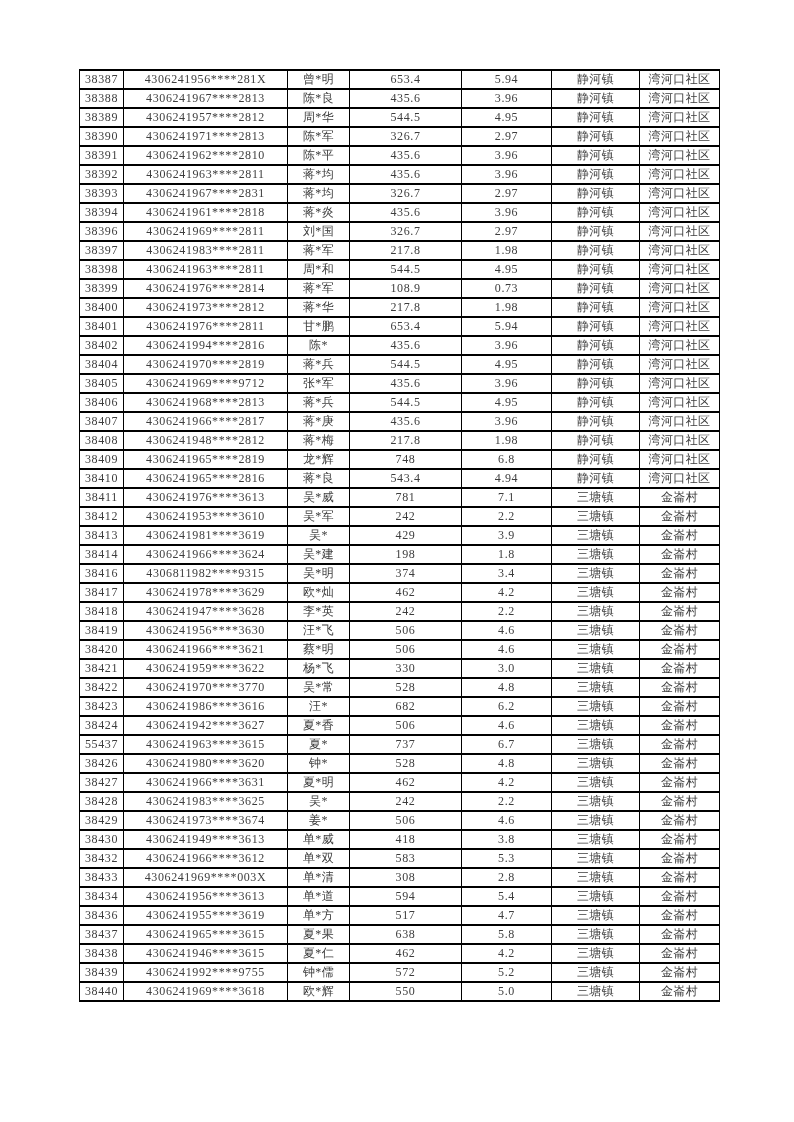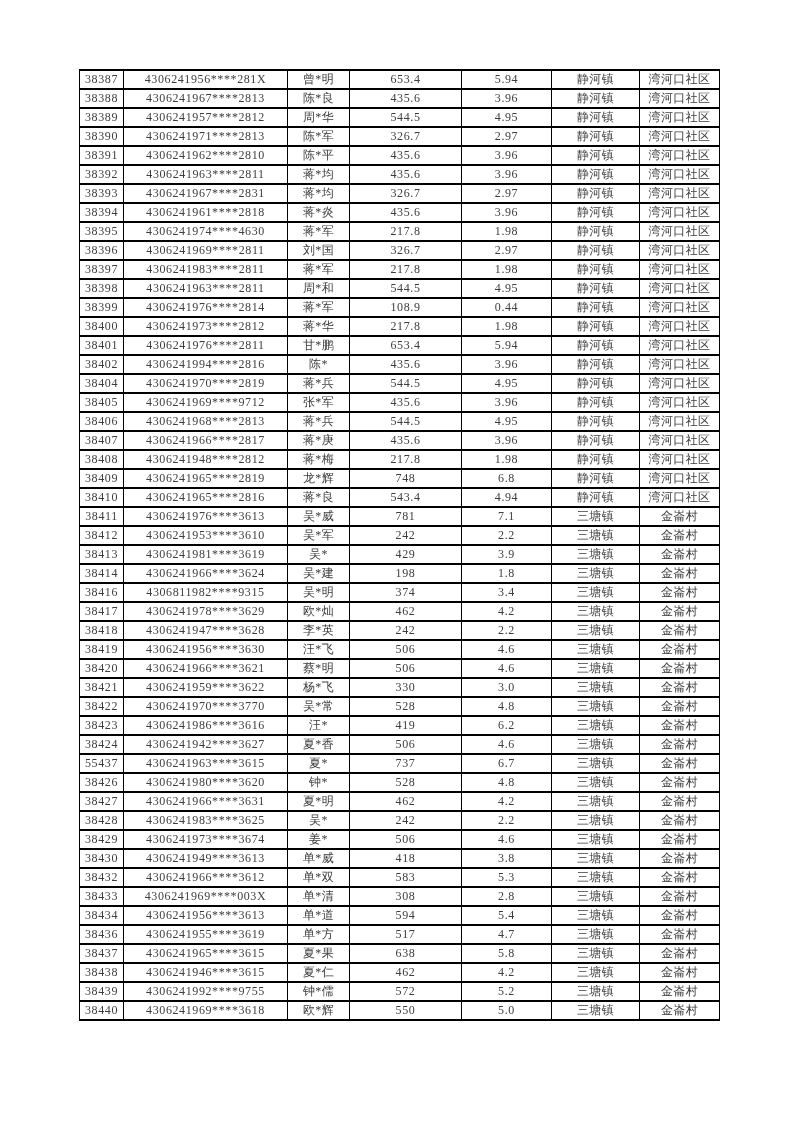--- a/index.html
+++ b/index.html
@@ -133,29 +133,20 @@
         <tr>
           <td class="num">38394</td>
           <td class="num">4306241961****2818</td>
           <td>蒋*炎</td>
           <td class="num">435.6</td>
           <td class="num">3.96</td>
           <td>静河镇</td>
           <td>湾河口社区</td>
         </tr>
         <tr>
-          <td class="num">38395</td>
-          <td class="num">4306241974****4630</td>
-          <td>蒋*军</td>
-          <td class="num">217.8</td>
-          <td class="num">1.98</td>
-          <td>静河镇</td>
-          <td>湾河口社区</td>
-        </tr>
-        <tr>
           <td class="num">38396</td>
           <td class="num">4306241969****2811</td>
           <td>刘*国</td>
           <td class="num">326.7</td>
           <td class="num">2.97</td>
           <td>静河镇</td>
           <td>湾河口社区</td>
         </tr>
         <tr>
           <td class="num">38397</td>
@@ -173,21 +164,21 @@
           <td class="num">544.5</td>
           <td class="num">4.95</td>
           <td>静河镇</td>
           <td>湾河口社区</td>
         </tr>
         <tr>
           <td class="num">38399</td>
           <td class="num">4306241976****2814</td>
           <td>蒋*军</td>
           <td class="num">108.9</td>
-          <td class="num">0.44</td>
+          <td class="num">0.73</td>
           <td>静河镇</td>
           <td>湾河口社区</td>
         </tr>
         <tr>
           <td class="num">38400</td>
           <td class="num">4306241973****2812</td>
           <td>蒋*华</td>
           <td class="num">217.8</td>
           <td class="num">1.98</td>
           <td>静河镇</td>
@@ -370,21 +361,21 @@
           <td>吴*常</td>
           <td class="num">528</td>
           <td class="num">4.8</td>
           <td>三塘镇</td>
           <td>金崙村</td>
         </tr>
         <tr>
           <td class="num">38423</td>
           <td class="num">4306241986****3616</td>
           <td>汪*</td>
-          <td class="num">419</td>
+          <td class="num">682</td>
           <td class="num">6.2</td>
           <td>三塘镇</td>
           <td>金崙村</td>
         </tr>
         <tr>
           <td class="num">38424</td>
           <td class="num">4306241942****3627</td>
           <td>夏*香</td>
           <td class="num">506</td>
           <td class="num">4.6</td>

